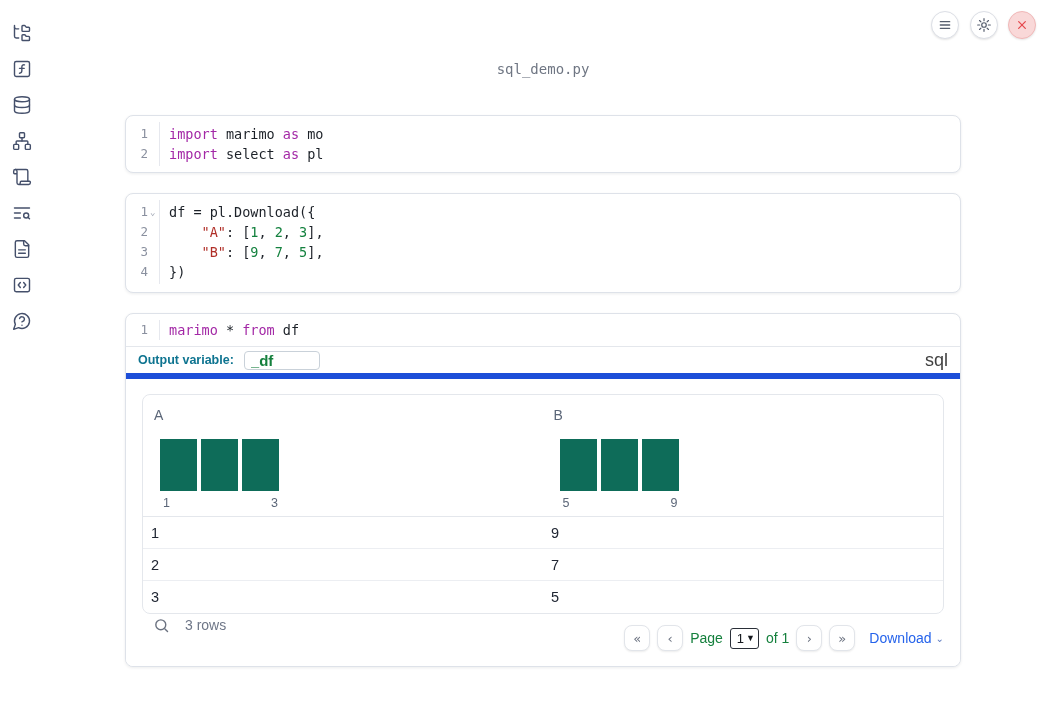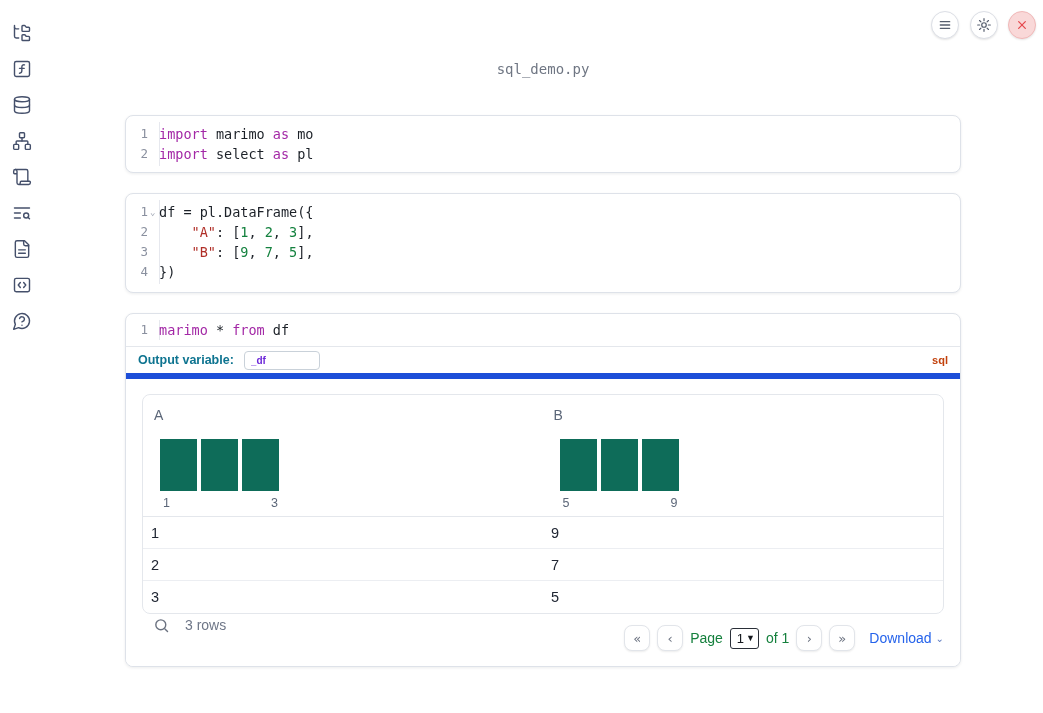--- a/index.html
+++ b/index.html
@@ -36,36 +36,36 @@
   #cell-2 { top:313px; height:354px; }
 
   .code-lines { position:relative; padding:8px 0 8px 0;
                 font-family:"DejaVu Sans Mono", monospace; font-size:13.5px; }
   .code-lines::before { content:""; position:absolute; left:33px; top:6px; bottom:6px;
                         width:1px; background:#e6e8ee; }
   .code-line { position:relative; display:flex; height:20px; line-height:20px; }
   .gutter { width:33px; padding-right:11px; text-align:right; color:#8a909f;
             font-size:12.5px; flex:none; }
   .fold { position:absolute; left:24px; top:0; font-size:9px; color:#9aa1af; }
-  .code { white-space:pre; color:#1c2128; }
+  .code { padding-left:10px; white-space:pre; color:#1c2128; }
   .tok-kw { color:#a328a6; }
   .tok-str { color:#b02f28; }
   .tok-num { color:#13813e; }
   .tok-pl { color:#1c2128; }
 
   
   .sql-code .code-lines { padding:6px 0; }
   .sql-code { border-bottom:1px solid #e4e7ec; height:33px; }
   .outvar-bar { height:32px; border-bottom:6px solid #1d4ed8; display:flex;
                 align-items:center; padding:0 12px; }
   .outvar-label { font-size:12.5px; font-weight:bold; color:#0e7490; }
   .outvar-input { margin-left:10px; width:76px; height:19px; border:1px solid #c9d1d9;
-                  border-radius:4px; font-size:10px; font-weight:bold; color:#6d28d9;
+                  border-radius:4px; font-size:15px; font-weight:bold; color:#15803d;
                   padding:0 6px; font-family:"Liberation Sans", sans-serif; background:#fff; }
-  .lang-badge { margin-left:auto; font-size:11px; font-weight:bold; color:#c2410c; }
+  .lang-badge { margin-left:auto; font-size:18px; font-weight:normal; color:#404040; }
 
   
   .output-area { position:relative; height:287px; background:#fff; }
   .table-card { position:absolute; left:16px; top:15px; width:802px; height:220px;
                 border:1px solid #e4e7ec; border-radius:8px; overflow:hidden; background:#fff; }
   .thead { height:122px; border-bottom:1px solid #e4e7ec; display:flex; }
   .th { position:relative; width:400px; cursor:pointer; }
   .th + .th { width:401px; }
   .col-label { position:absolute; left:11px; top:12px; font-size:14px; color:#5b6678; }
   .hist { position:absolute; left:17px; top:44px; width:119px; }
@@ -210,21 +210,21 @@
             <span class="code"><span class="tok-kw">import</span><span class="tok-pl"> select </span><span class="tok-kw">as</span><span class="tok-pl"> pl</span></span>
           </div>
         </div>
     </div>
 
     <div class="cell" id="cell-1">
       <div class="code-lines">
           <div class="code-line">
             <span class="gutter">1</span>
             <span class="fold">⌄</span>
-            <span class="code"><span class="tok-pl">df = pl.DataFrame({</span></span>
+            <span class="code"><span class="tok-pl">df = pl.Download({</span></span>
           </div>
           <div class="code-line">
             <span class="gutter">2</span>
             <span class="code"><span class="tok-pl">    </span><span class="tok-str">"A"</span><span class="tok-pl">: [</span><span class="tok-num">1</span><span class="tok-pl">, </span><span class="tok-num">2</span><span class="tok-pl">, </span><span class="tok-num">3</span><span class="tok-pl">],</span></span>
           </div>
           <div class="code-line">
             <span class="gutter">3</span>
             <span class="code"><span class="tok-pl">    </span><span class="tok-str">"B"</span><span class="tok-pl">: [</span><span class="tok-num">9</span><span class="tok-pl">, </span><span class="tok-num">7</span><span class="tok-pl">, </span><span class="tok-num">5</span><span class="tok-pl">],</span></span>
           </div>
           <div class="code-line">

